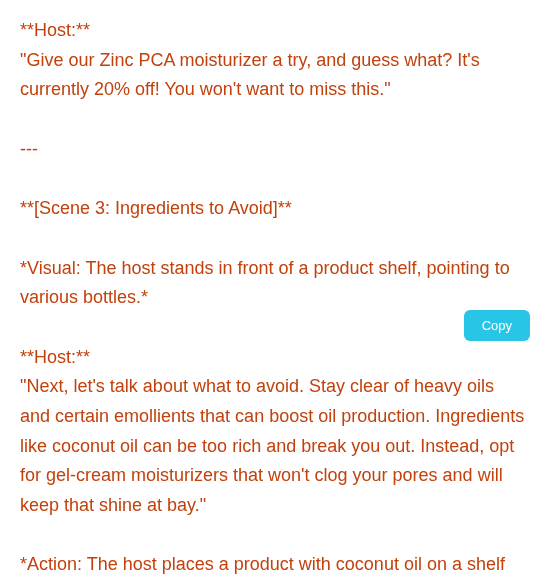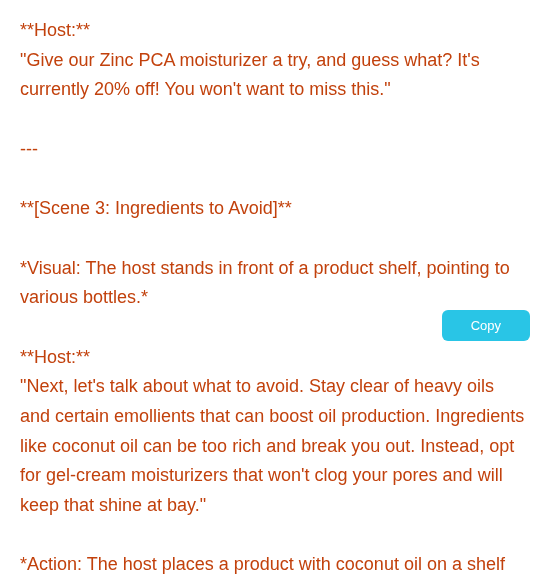--- a/index.html
+++ b/index.html
@@ -33,21 +33,21 @@
     }
 
     .copy-button {
       position: absolute;
       right: 16px;
       top: 310px;
       background-color: #29c5e6;
       color: #ffffff;
       border: none;
       border-radius: 6px;
-      padding: 8px 29px;
+      padding: 8px 18px;
       font-size: 13px;
       font-weight: 500;
       cursor: pointer;
       white-space: nowrap;
     }
   </style>
 </head>
 <body>
 
 <div class="content-wrapper">

